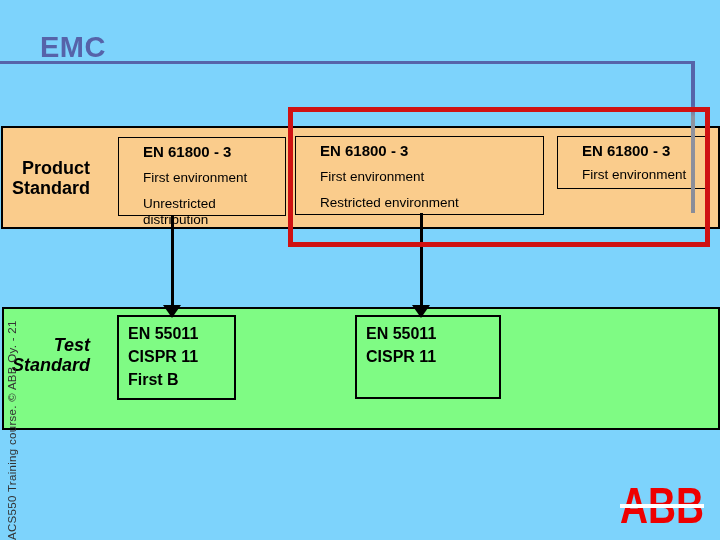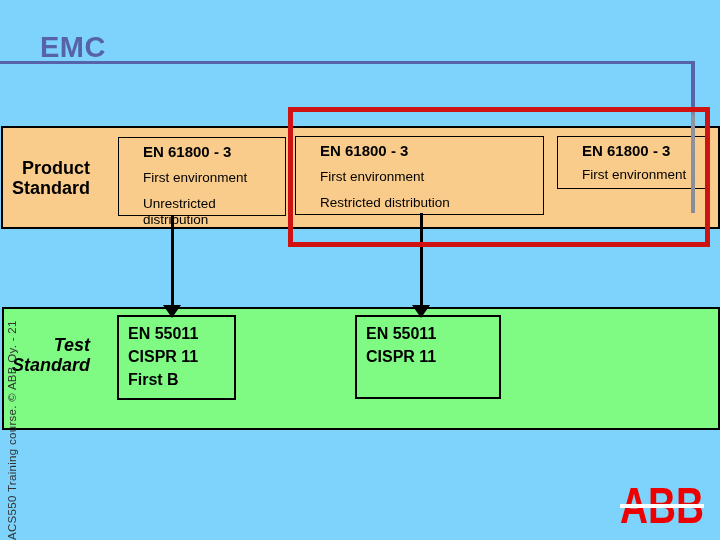--- a/index.html
+++ b/index.html
@@ -90,21 +90,21 @@
 
   <div class="obox" id="obox1">
     <div class="obox-title">EN 61800 - 3</div>
     <div class="obox-line">First environment</div>
     <div class="obox-line">Unrestricted distribution</div>
   </div>
 
   <div class="obox" id="obox2">
     <div class="obox-title">EN 61800 - 3</div>
     <div class="obox-line">First environment</div>
-    <div class="obox-line">Restricted distribution</div>
+    <div class="obox-line">Restricted environment</div>
   </div>
 
   <div class="obox" id="obox3">
     <div class="obox-title">EN 61800 - 3</div>
     <div class="obox-line">First environment</div>
   </div>
 
   <div class="arrow-shaft" id="arrow1-shaft"></div>
   <div class="arrow-head" id="arrow1-head"></div>
   <div class="arrow-shaft" id="arrow2-shaft"></div>

